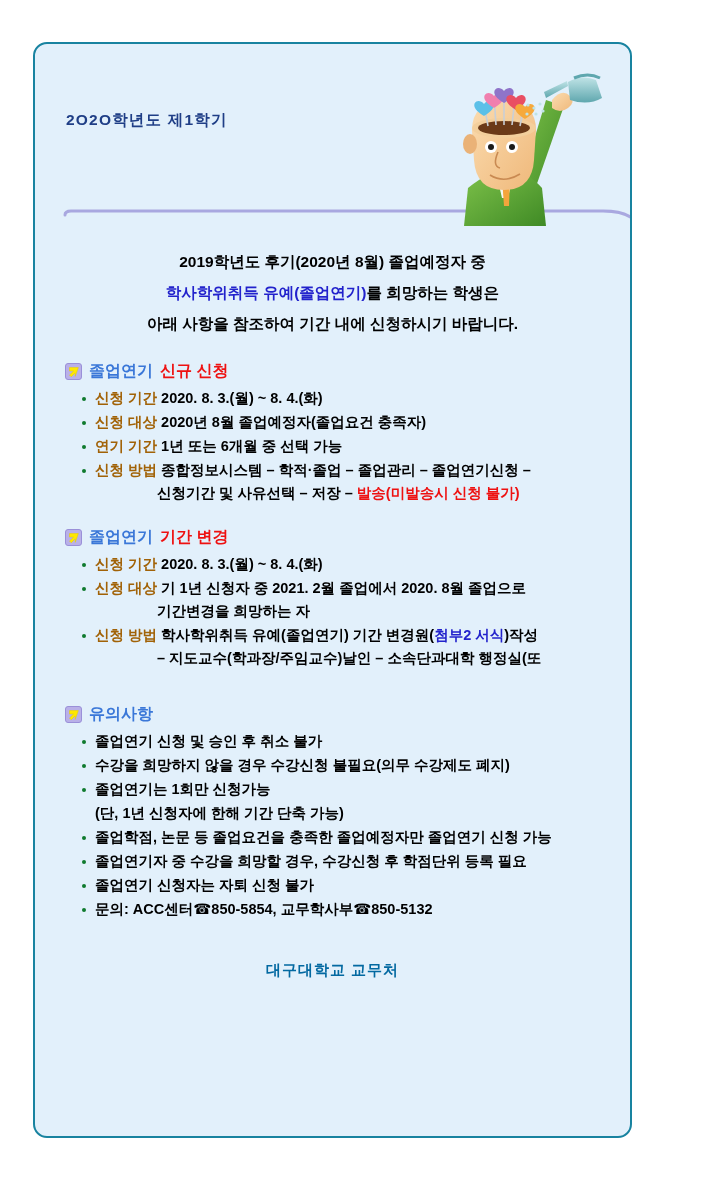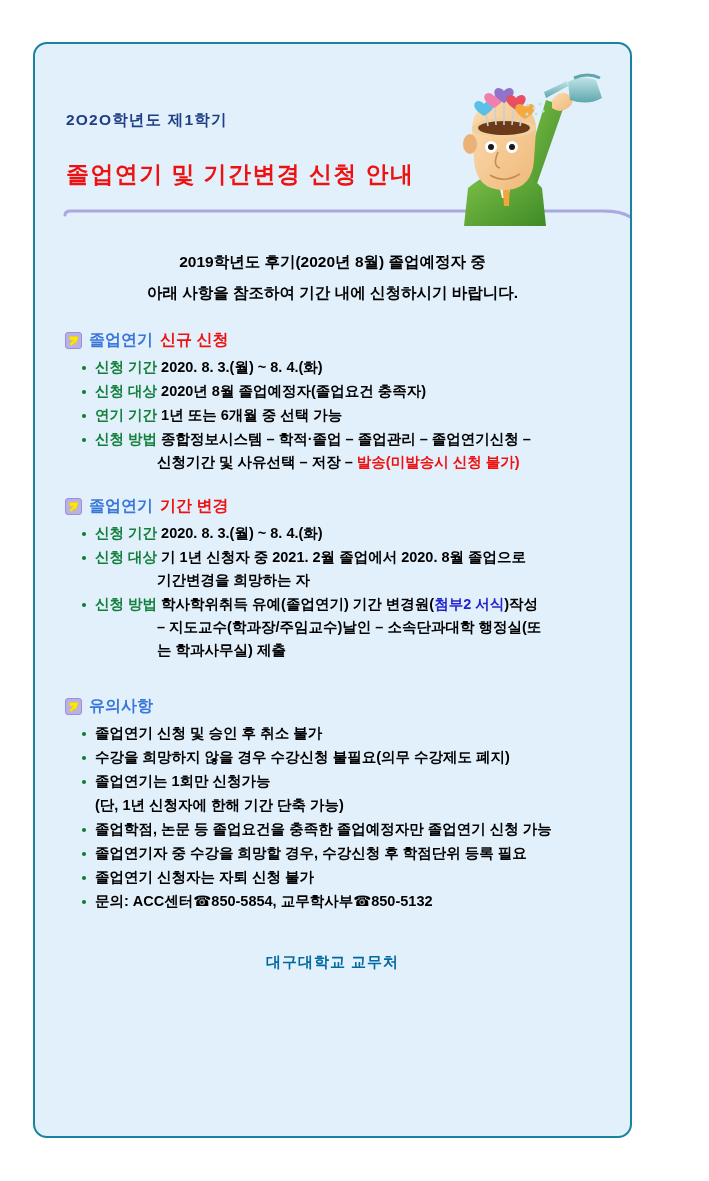--- a/index.html
+++ b/index.html
@@ -124,21 +124,21 @@
     content: "";
     position: absolute;
     left: 3px;
     top: 10px;
     width: 4px;
     height: 4px;
     border-radius: 50%;
     background: #0f7a2e;
   }
   ul.items > li.nobullet::before { content: none; }
-  .lbl { color: #15803d; }
+  .lbl { color: #a16207; }
   .red { color: #ee1111; }
   .blue { color: #2222cc; }
   .cont { display: block; padding-left: 62px; }
   .cont2 { display: block; padding-left: 62px; text-indent: 0; }
 
   .notices li { line-height: 24px; }
 
   
   .footer {
     margin-top: 40px;
@@ -150,21 +150,20 @@
   }
 </style>
 </head>
 <body>
 
 <div class="poster">
 
   <div class="header">
 
     <div class="semester">2O2O학년도 제1학기</div>
-    <div class="main-title">졸업연기 및 기간변경 신청 안내</div>
 
     <svg class="divider" viewBox="0 0 590 50" xmlns="http://www.w3.org/2000/svg">
       <path d="M 2 6 Q 2 2 8 2 L 540 2 Q 576 2 578 26 L 578 46" fill="none" stroke="#a9a8e0" stroke-width="3" stroke-linecap="round"></path>
     </svg>
 
     <svg class="illustration" viewBox="0 0 190 180" xmlns="http://www.w3.org/2000/svg">
       <defs>
         <linearGradient id="skin" x1="0" y1="0" x2="1" y2="1">
           <stop offset="0%" stop-color="#fbdcb0"></stop>
           <stop offset="100%" stop-color="#efb87a"></stop>
@@ -226,20 +225,23 @@
         <circle cx="100" cy="57" r="1.6"></circle>
           <circle cx="108" cy="66" r="1.6"></circle>
         <circle cx="99" cy="66" r="1.6"></circle>
           <circle cx="115" cy="63" r="1.6"></circle>
       </g>
     </svg>
   </div>
 
   <div class="intro">
     <div>2019학년도 후기(2020년 8월) 졸업예정자 중</div>
+    <div>
+      <span class="hl-blue">학사학위취득 유예(졸업연기)</span><span>를 희망하는 학생은</span>
+    </div>
     <div>아래 사항을 참조하여 기간 내에 신청하시기 바랍니다.</div>
   </div>
 
   <div class="section">
     <div class="sec-head">
       <span class="sec-icon">
         <svg viewBox="0 0 17 17" width="15" height="15" style="position:absolute;left:0;top:0">
           <path d="M 4 4 L 4 8 L 8.5 8 L 4 12.5 L 6 14.5 L 10.5 10 L 10.5 14 L 14 4 Z" fill="#ffe800" stroke="#e6d000" stroke-width="0.6"></path>
         </svg>
       </span>
@@ -286,21 +288,20 @@
       </li>
       <li class="bulleted">
         <span class="lbl">신청 대상</span>
         <span>기 1년 신청자 중 2021. 2월 졸업에서 2020. 8월 졸업으로</span>
         <span class="cont">기간변경을 희망하는 자</span>
       </li>
       <li class="bulleted">
         <span class="lbl">신청 방법</span>
         <span><span>학사학위취득 유예(졸업연기) 기간 변경원(</span><span class="blue">첨부2 서식</span><span>)작성</span></span>
         <span class="cont">– 지도교수(학과장/주임교수)날인 – 소속단과대학 행정실(또</span>
-        <span class="cont2">는 학과사무실) 제출</span>
       </li>
     </ul>
   </div>
 
   <div class="section notices">
     <div class="sec-head">
       <span class="sec-icon">
         <svg viewBox="0 0 17 17" width="15" height="15" style="position:absolute;left:0;top:0">
           <path d="M 4 4 L 4 8 L 8.5 8 L 4 12.5 L 6 14.5 L 10.5 10 L 10.5 14 L 14 4 Z" fill="#ffe800" stroke="#e6d000" stroke-width="0.6"></path>
         </svg>

